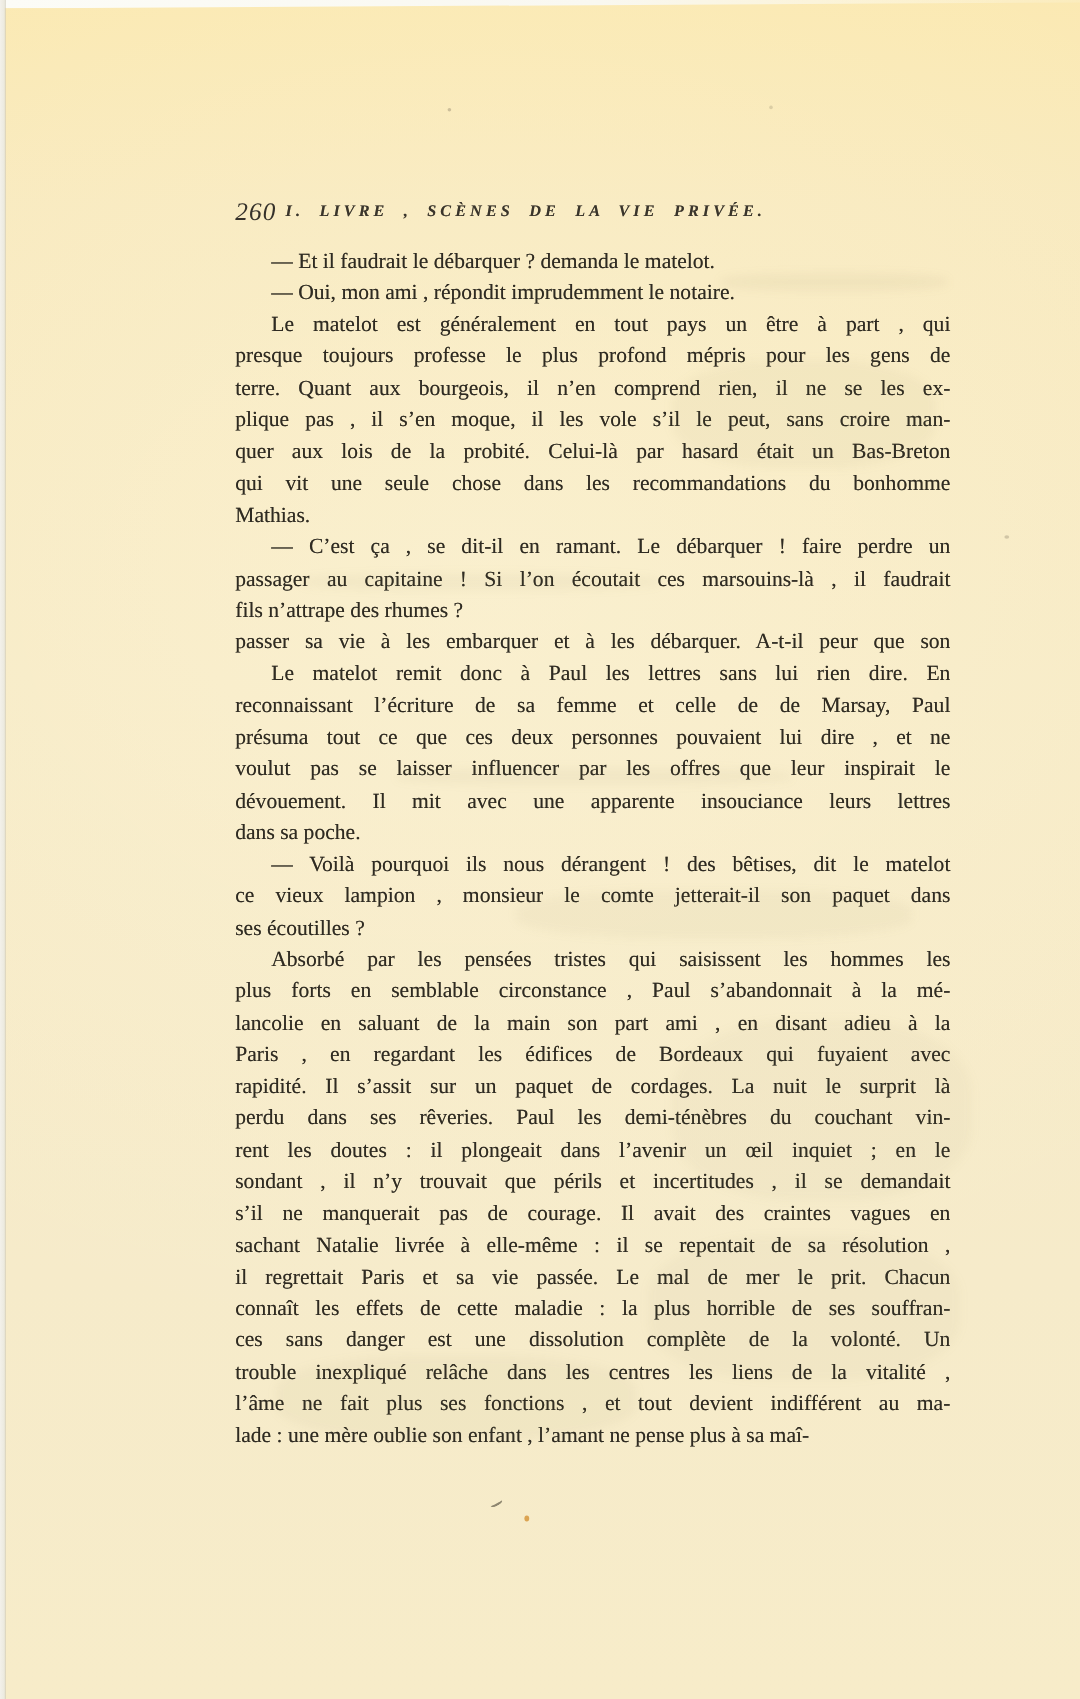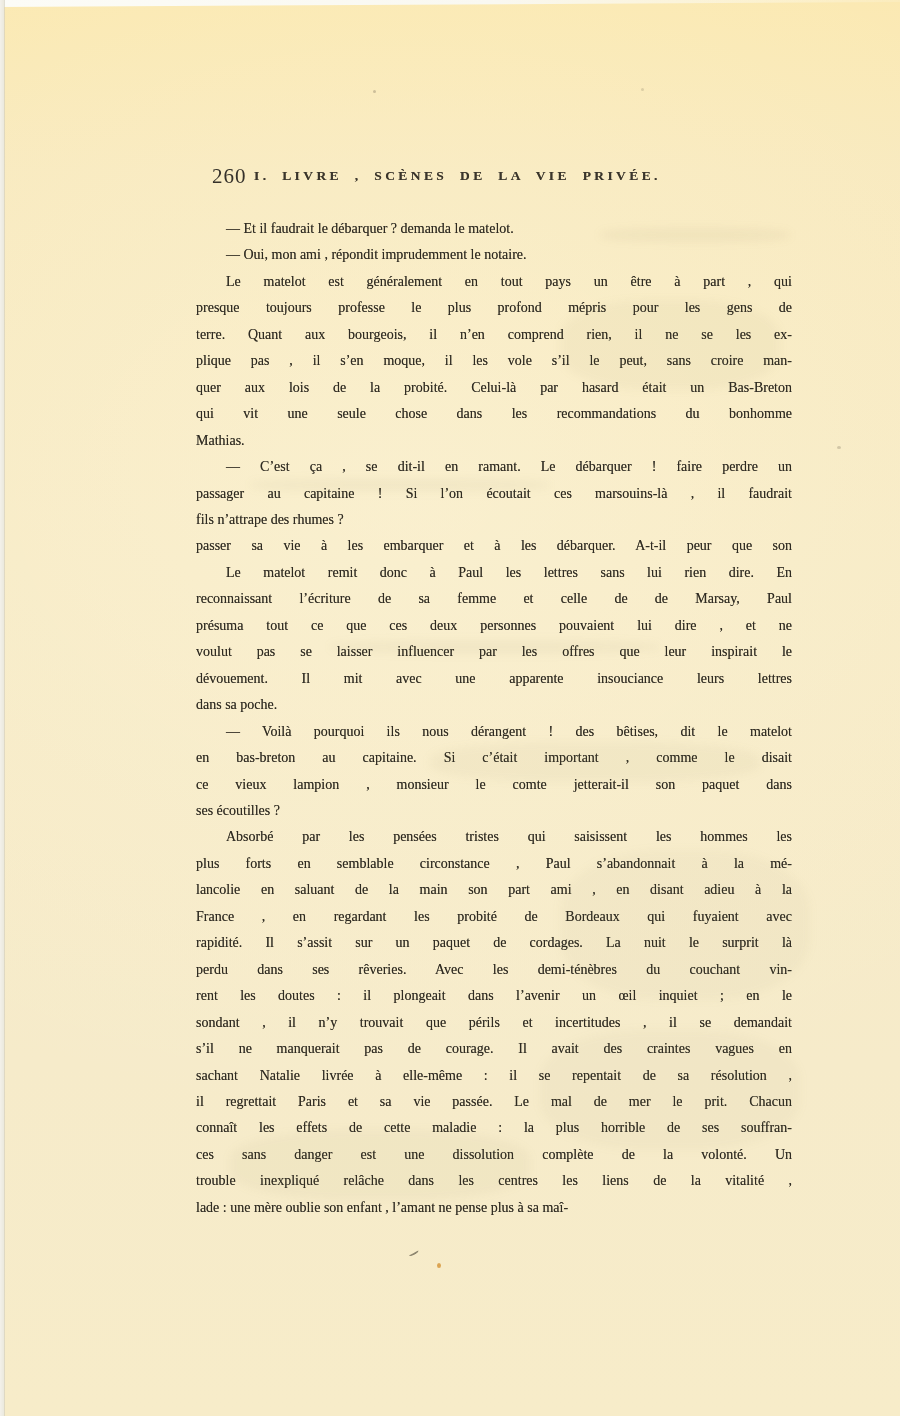--- a/index.html
+++ b/index.html
@@ -19,37 +19,37 @@
     position:absolute;top:0;left:0;width:100%;height:7px;
     background:linear-gradient(90deg,#fcfcf7 0%, #f9f8f1 55%, rgba(252,252,247,0.5) 80%, rgba(252,252,247,0.15) 100%);
     clip-path:polygon(0 0,100% 0,100% 30%,0 100%);
   }
   .edge-left{
     position:absolute;top:0;left:0;width:5px;height:100%;
     background:linear-gradient(90deg,#f3f1ea 0%, #eceadf 70%, rgba(180,174,155,0.45) 100%);
   }
   
   .running-header{
-    position:absolute;top:163px;left:196px;width:596px;height:28px;
+    position:absolute;top:163px;left:180px;width:596px;height:28px;font-style:italic;
   }
   .pagenum{
     position:absolute;left:16px;top:1px;
     font-size:21px;letter-spacing:1px;color:#35312a;
   }
   .htitle{
     display:block;text-align:left;text-indent:58px;
     font-size:13.5px;font-weight:bold;
     letter-spacing:3.4px;word-spacing:6px;
     color:#3a352b;padding-top:5px;
     text-shadow:0 0 0.5px rgba(58,53,43,0.55);
   }
   
   .text-block{
-    position:absolute;top:216px;left:196px;width:596px;
-    font-size:14px;line-height:26.45px;
+    position:absolute;top:204px;left:196px;width:596px;
+    font-size:18px;line-height:26.45px;
     text-shadow:0 0 0.45px rgba(47,43,34,0.6);
   }
   .line{ text-align:justify; text-align-last:justify; white-space:normal; }
   .line.last{ text-align-last:left; }
   .line.first{ text-indent:30px; }
   
   .ghost{
     position:absolute;border-radius:40%;
     background:rgba(142,132,82,0.07);
     filter:blur(4px);
@@ -104,37 +104,37 @@
       <div class="line">passager au capitaine ! Si l’on écoutait ces marsouins-là , il faudrait</div>
       <div class="line last">fils n’attrape des rhumes ?</div>
       <div class="line">passer sa vie à les embarquer et à les débarquer. A-t-il peur que son</div>
       <div class="line first">Le matelot remit donc à Paul les lettres sans lui rien dire. En</div>
       <div class="line">reconnaissant l’écriture de sa femme et celle de de Marsay, Paul</div>
       <div class="line">présuma tout ce que ces deux personnes pouvaient lui dire , et ne</div>
       <div class="line">voulut pas se laisser influencer par les offres que leur inspirait le</div>
       <div class="line">dévouement. Il mit avec une apparente insouciance leurs lettres</div>
       <div class="line last">dans sa poche.</div>
       <div class="line first">— Voilà pourquoi ils nous dérangent ! des bêtises, dit le matelot</div>
-      <div class="line">en bas-breton au capitaine. Si c’était important , comme le disait</div>
       <div class="line">ce vieux lampion , monsieur le comte jetterait-il son paquet dans</div>
       <div class="line last">ses écoutilles ?</div>
       <div class="line first">Absorbé par les pensées tristes qui saisissent les hommes les</div>
       <div class="line">plus forts en semblable circonstance , Paul s’abandonnait à la mé-</div>
       <div class="line">lancolie en saluant de la main son part ami , en disant adieu à la</div>
-      <div class="line">France , en regardant les probité de Bordeaux qui fuyaient avec</div>
+      <div class="line">Paris , en regardant les édifices de Bordeaux qui fuyaient avec</div>
       <div class="line">rapidité. Il s’assit sur un paquet de cordages. La nuit le surprit là</div>
-      <div class="line">perdu dans ses rêveries. Avec les demi-ténèbres du couchant vin-</div>
+      <div class="line">perdu dans ses rêveries. Paul les demi-ténèbres du couchant vin-</div>
       <div class="line">rent les doutes : il plongeait dans l’avenir un œil inquiet ; en le</div>
       <div class="line">sondant , il n’y trouvait que périls et incertitudes , il se demandait</div>
       <div class="line">s’il ne manquerait pas de courage. Il avait des craintes vagues en</div>
       <div class="line">sachant Natalie livrée à elle-même : il se repentait de sa résolution ,</div>
       <div class="line">il regrettait Paris et sa vie passée. Le mal de mer le prit. Chacun</div>
       <div class="line">connaît les effets de cette maladie : la plus horrible de ses souffran-</div>
       <div class="line">ces sans danger est une dissolution complète de la volonté. Un</div>
       <div class="line">trouble inexpliqué relâche dans les centres les liens de la vitalité ,</div>
+      <div class="line">l’âme ne fait plus ses fonctions , et tout devient indifférent au ma-</div>
       <div class="line last">lade : une mère oublie son enfant , l’amant ne pense plus à sa maî-</div>
     </div>
 
   <div class="ghost g1"></div>
   <div class="ghost g2"></div>
   <div class="ghost g3"></div>
   <div class="ghost g4"></div>
   <div class="ghost g5"></div>
   <div class="ghost g6"></div>
   <div class="ghost g7"></div>

